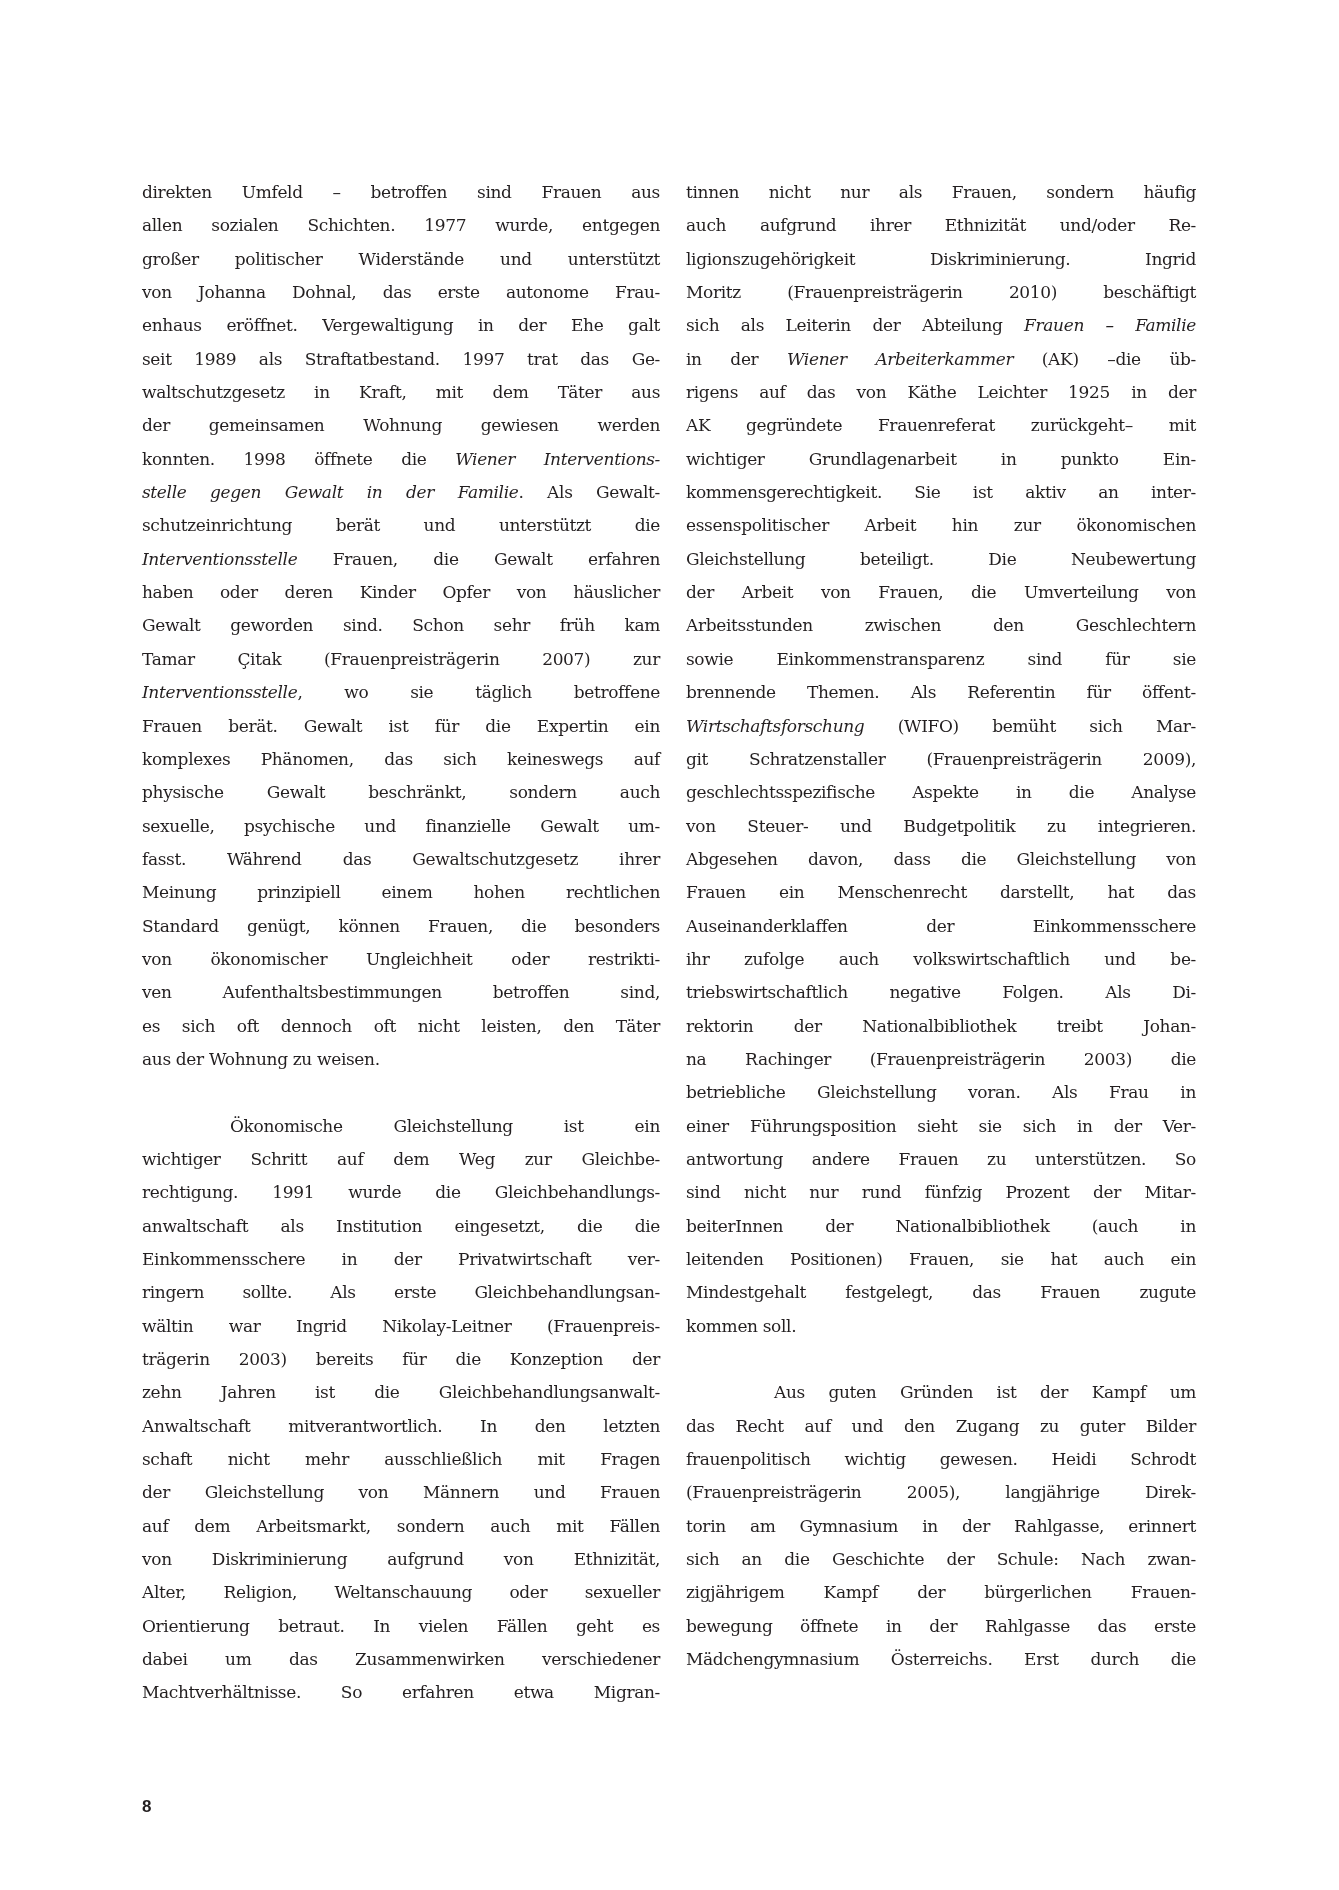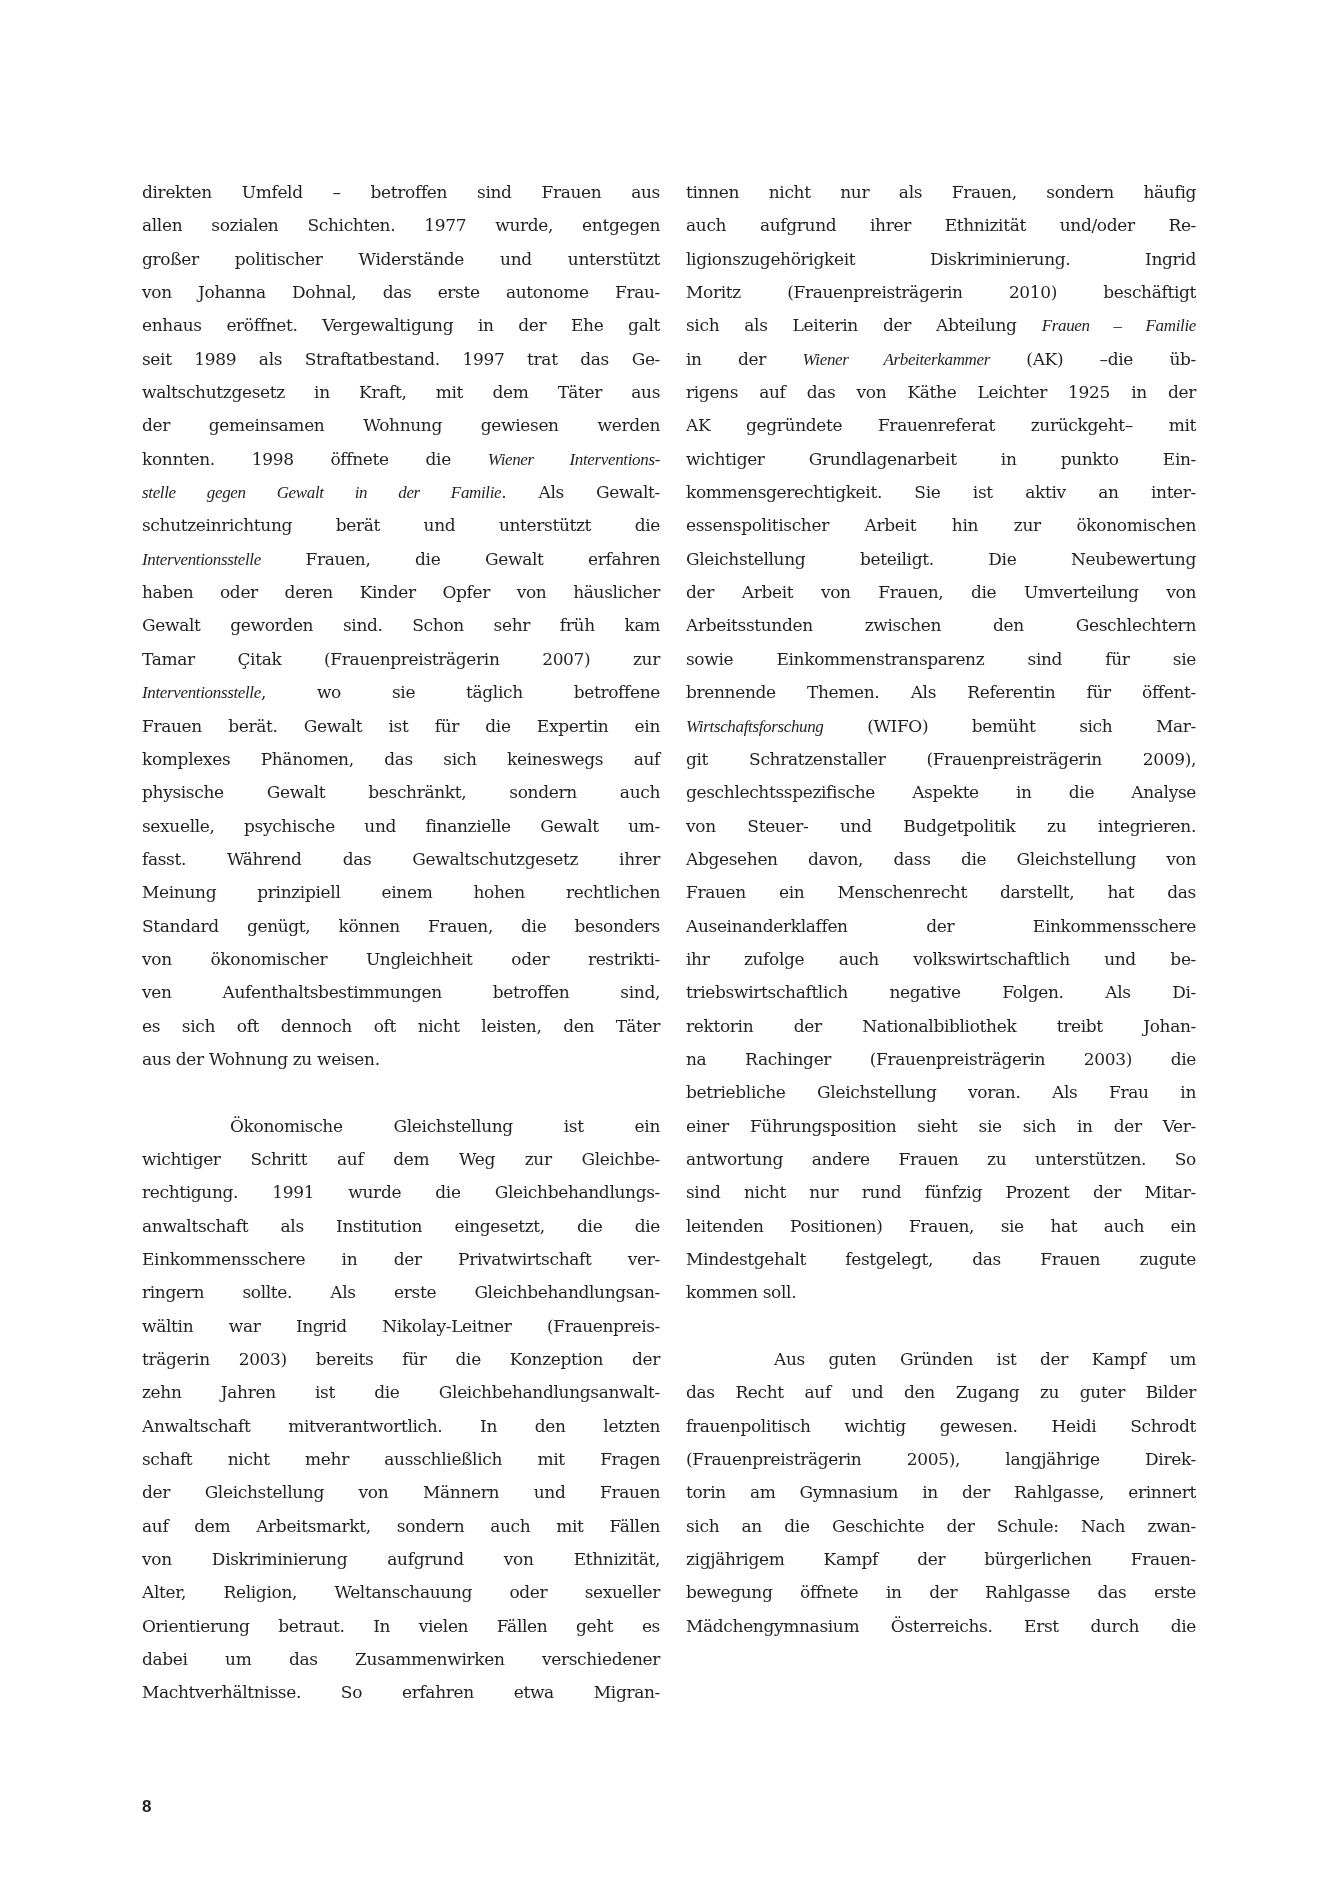--- a/index.html
+++ b/index.html
@@ -20,21 +20,21 @@
   .line {
     display: block;
     height: 33.35px;
     white-space: nowrap;
     text-align: justify;
     text-align-last: justify;
   }
   .line.last { text-align-last: left; }
   .line.indent { padding-left: 88px; }
   .gap { display: block; height: 33.35px; }
-  i { font-style: italic; font-family: Liberation Serif, serif; }
+  i { font-style: italic; }
   .pagenum {
     position: absolute;
     left: 142px;
     top: 1797px;
     font-family: "Liberation Sans", "DejaVu Sans", sans-serif;
     font-weight: bold;
     font-size: 17px;
     color: #231f20;
   }
 </style>
@@ -120,20 +120,21 @@
         <span class="line"><span>Frauen ein Menschenrecht darstellt, hat das</span></span>
         <span class="line"><span>Auseinanderklaffen der Einkommensschere</span></span>
         <span class="line"><span>ihr zufolge auch volkswirtschaftlich und be-</span></span>
         <span class="line"><span>triebswirtschaftlich negative Folgen. Als Di-</span></span>
         <span class="line"><span>rektorin der Nationalbibliothek treibt Johan-</span></span>
         <span class="line"><span>na Rachinger (Frauenpreisträgerin 2003) die</span></span>
         <span class="line"><span>betriebliche Gleichstellung voran. Als Frau in</span></span>
         <span class="line"><span>einer Führungsposition sieht sie sich in der Ver-</span></span>
         <span class="line"><span>antwortung andere Frauen zu unterstützen. So</span></span>
         <span class="line"><span>sind nicht nur rund fünfzig Prozent der Mitar-</span></span>
+        <span class="line"><span>beiterInnen der Nationalbibliothek (auch in</span></span>
         <span class="line"><span>leitenden Positionen) Frauen, sie hat auch ein</span></span>
         <span class="line"><span>Mindestgehalt festgelegt, das Frauen zugute</span></span>
         <span class="line last"><span>kommen soll.</span></span>
       </div>
       <span class="gap"></span>
       <div>
         <span class="line indent"><span>Aus guten Gründen ist der Kampf um</span></span>
         <span class="line"><span>das Recht auf und den Zugang zu guter Bilder</span></span>
         <span class="line"><span>frauenpolitisch wichtig gewesen. Heidi Schrodt</span></span>
         <span class="line"><span>(Frauenpreisträgerin 2005), langjährige Direk-</span></span>

